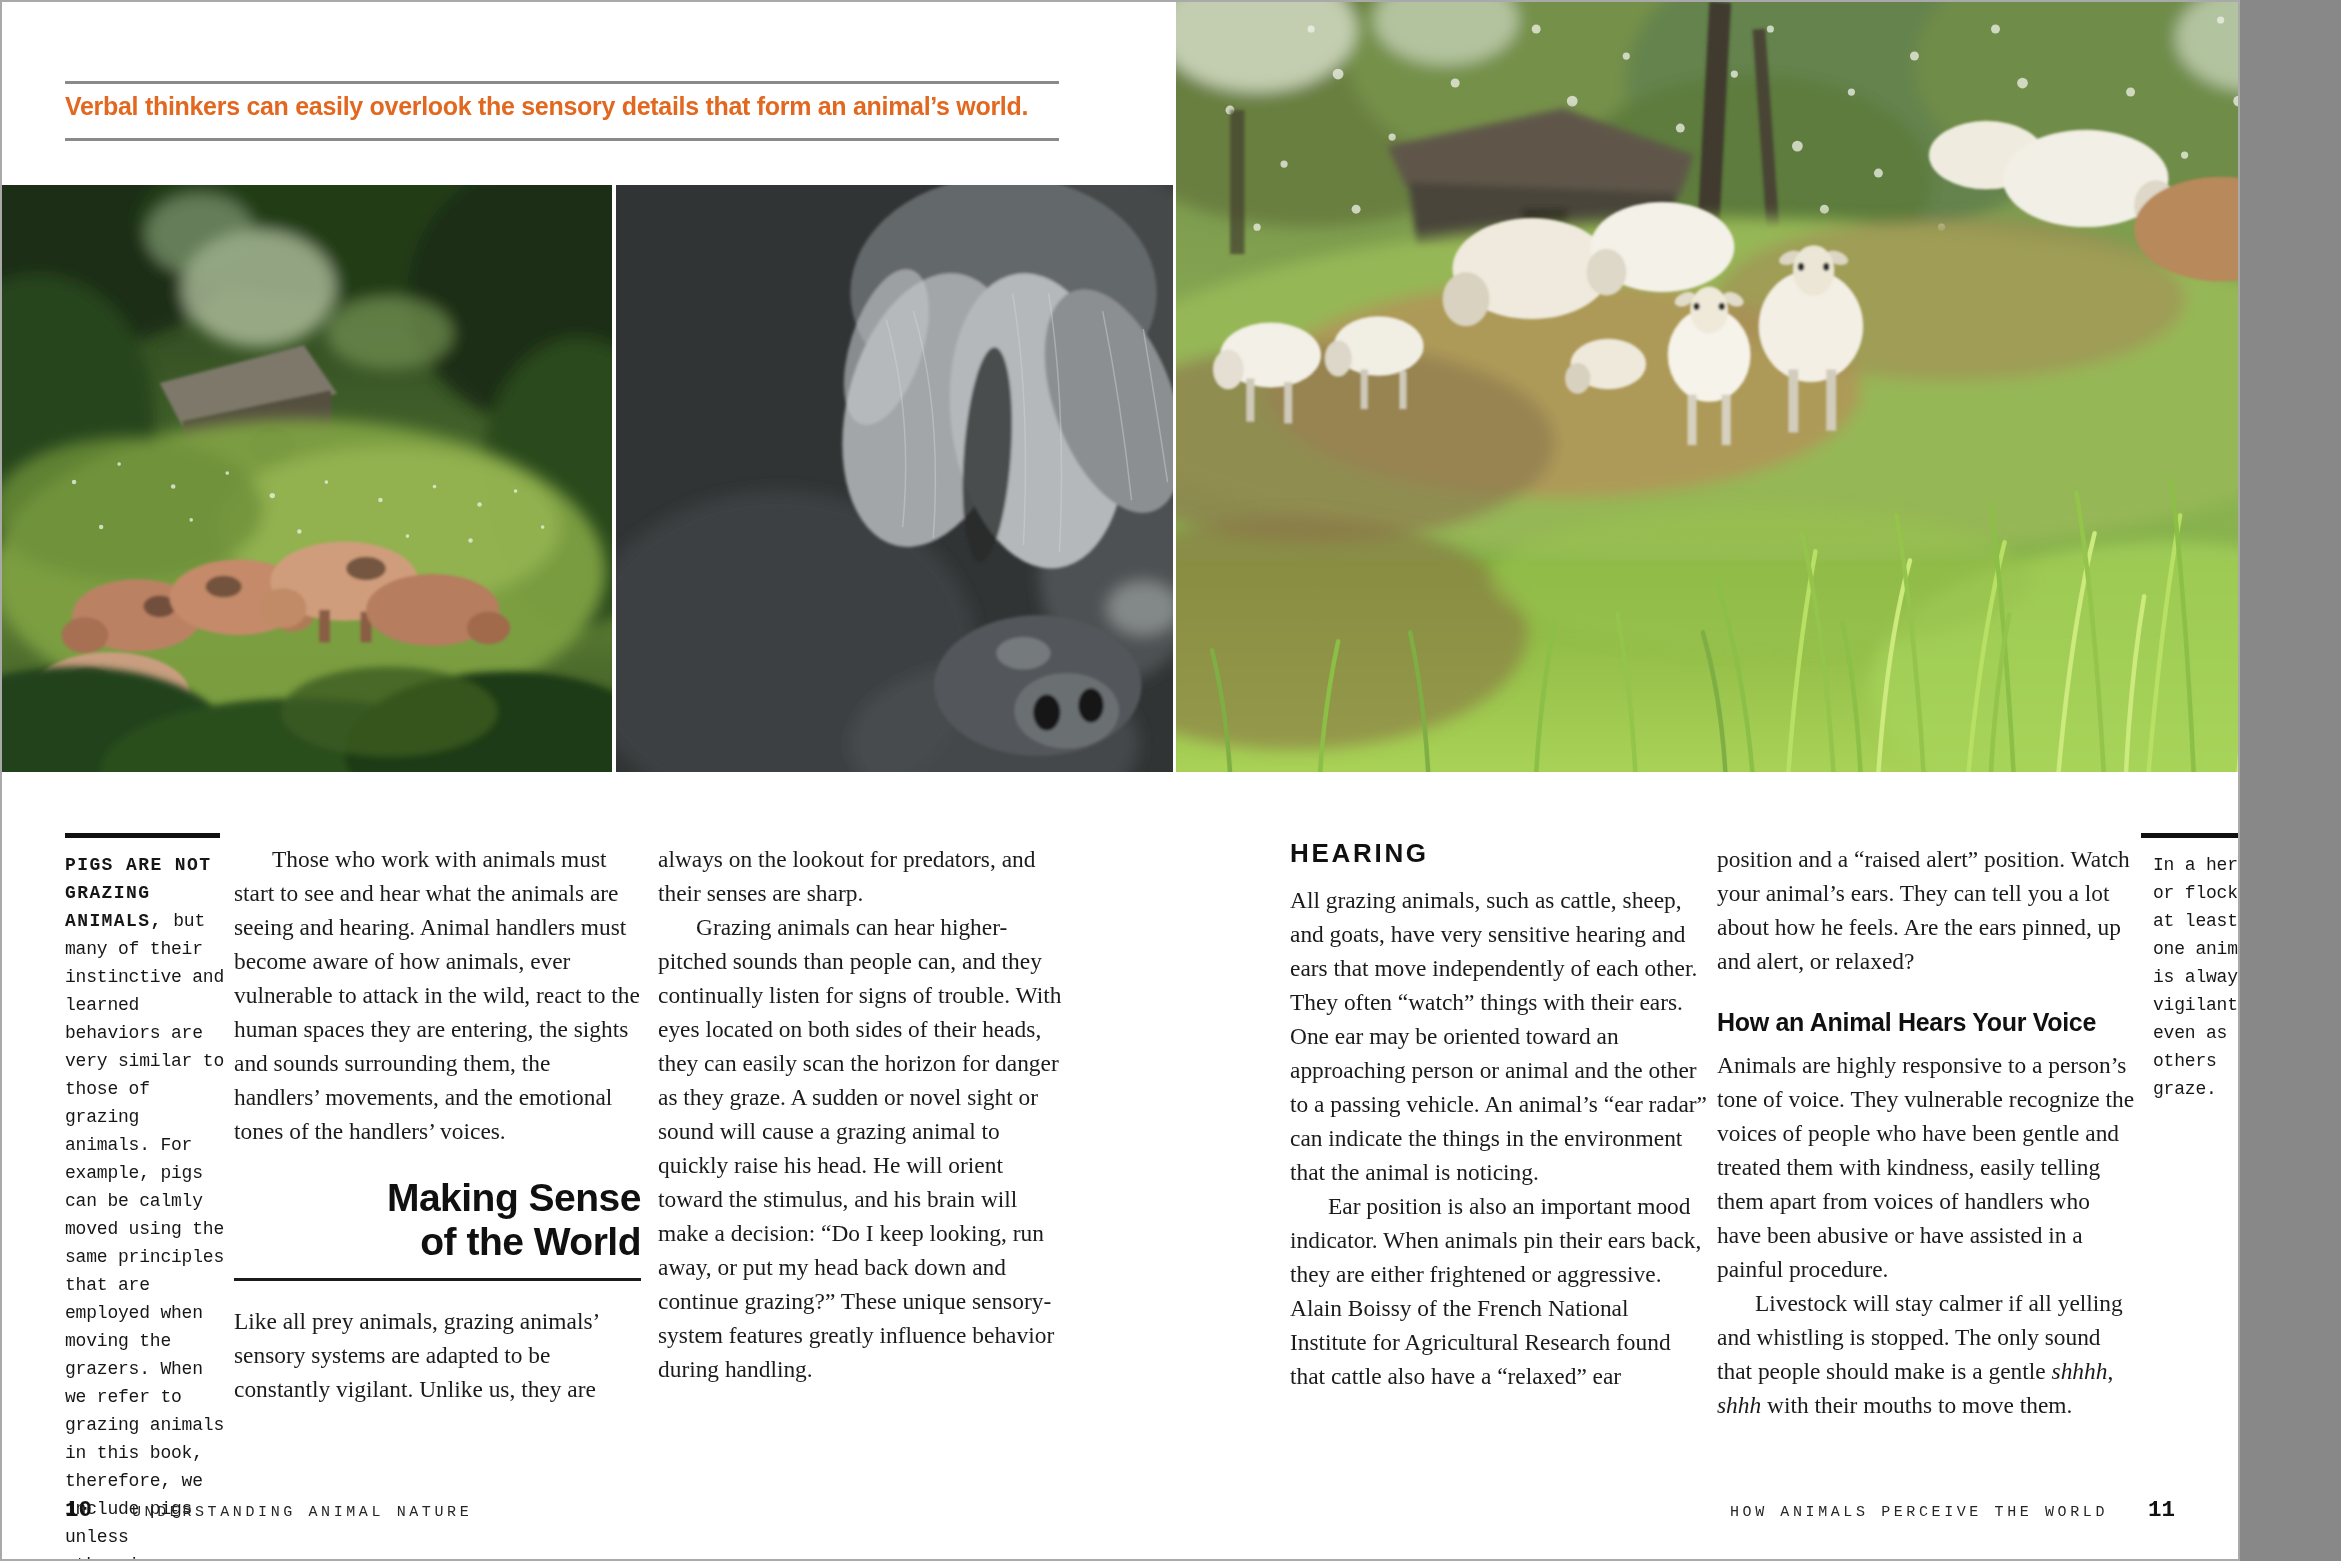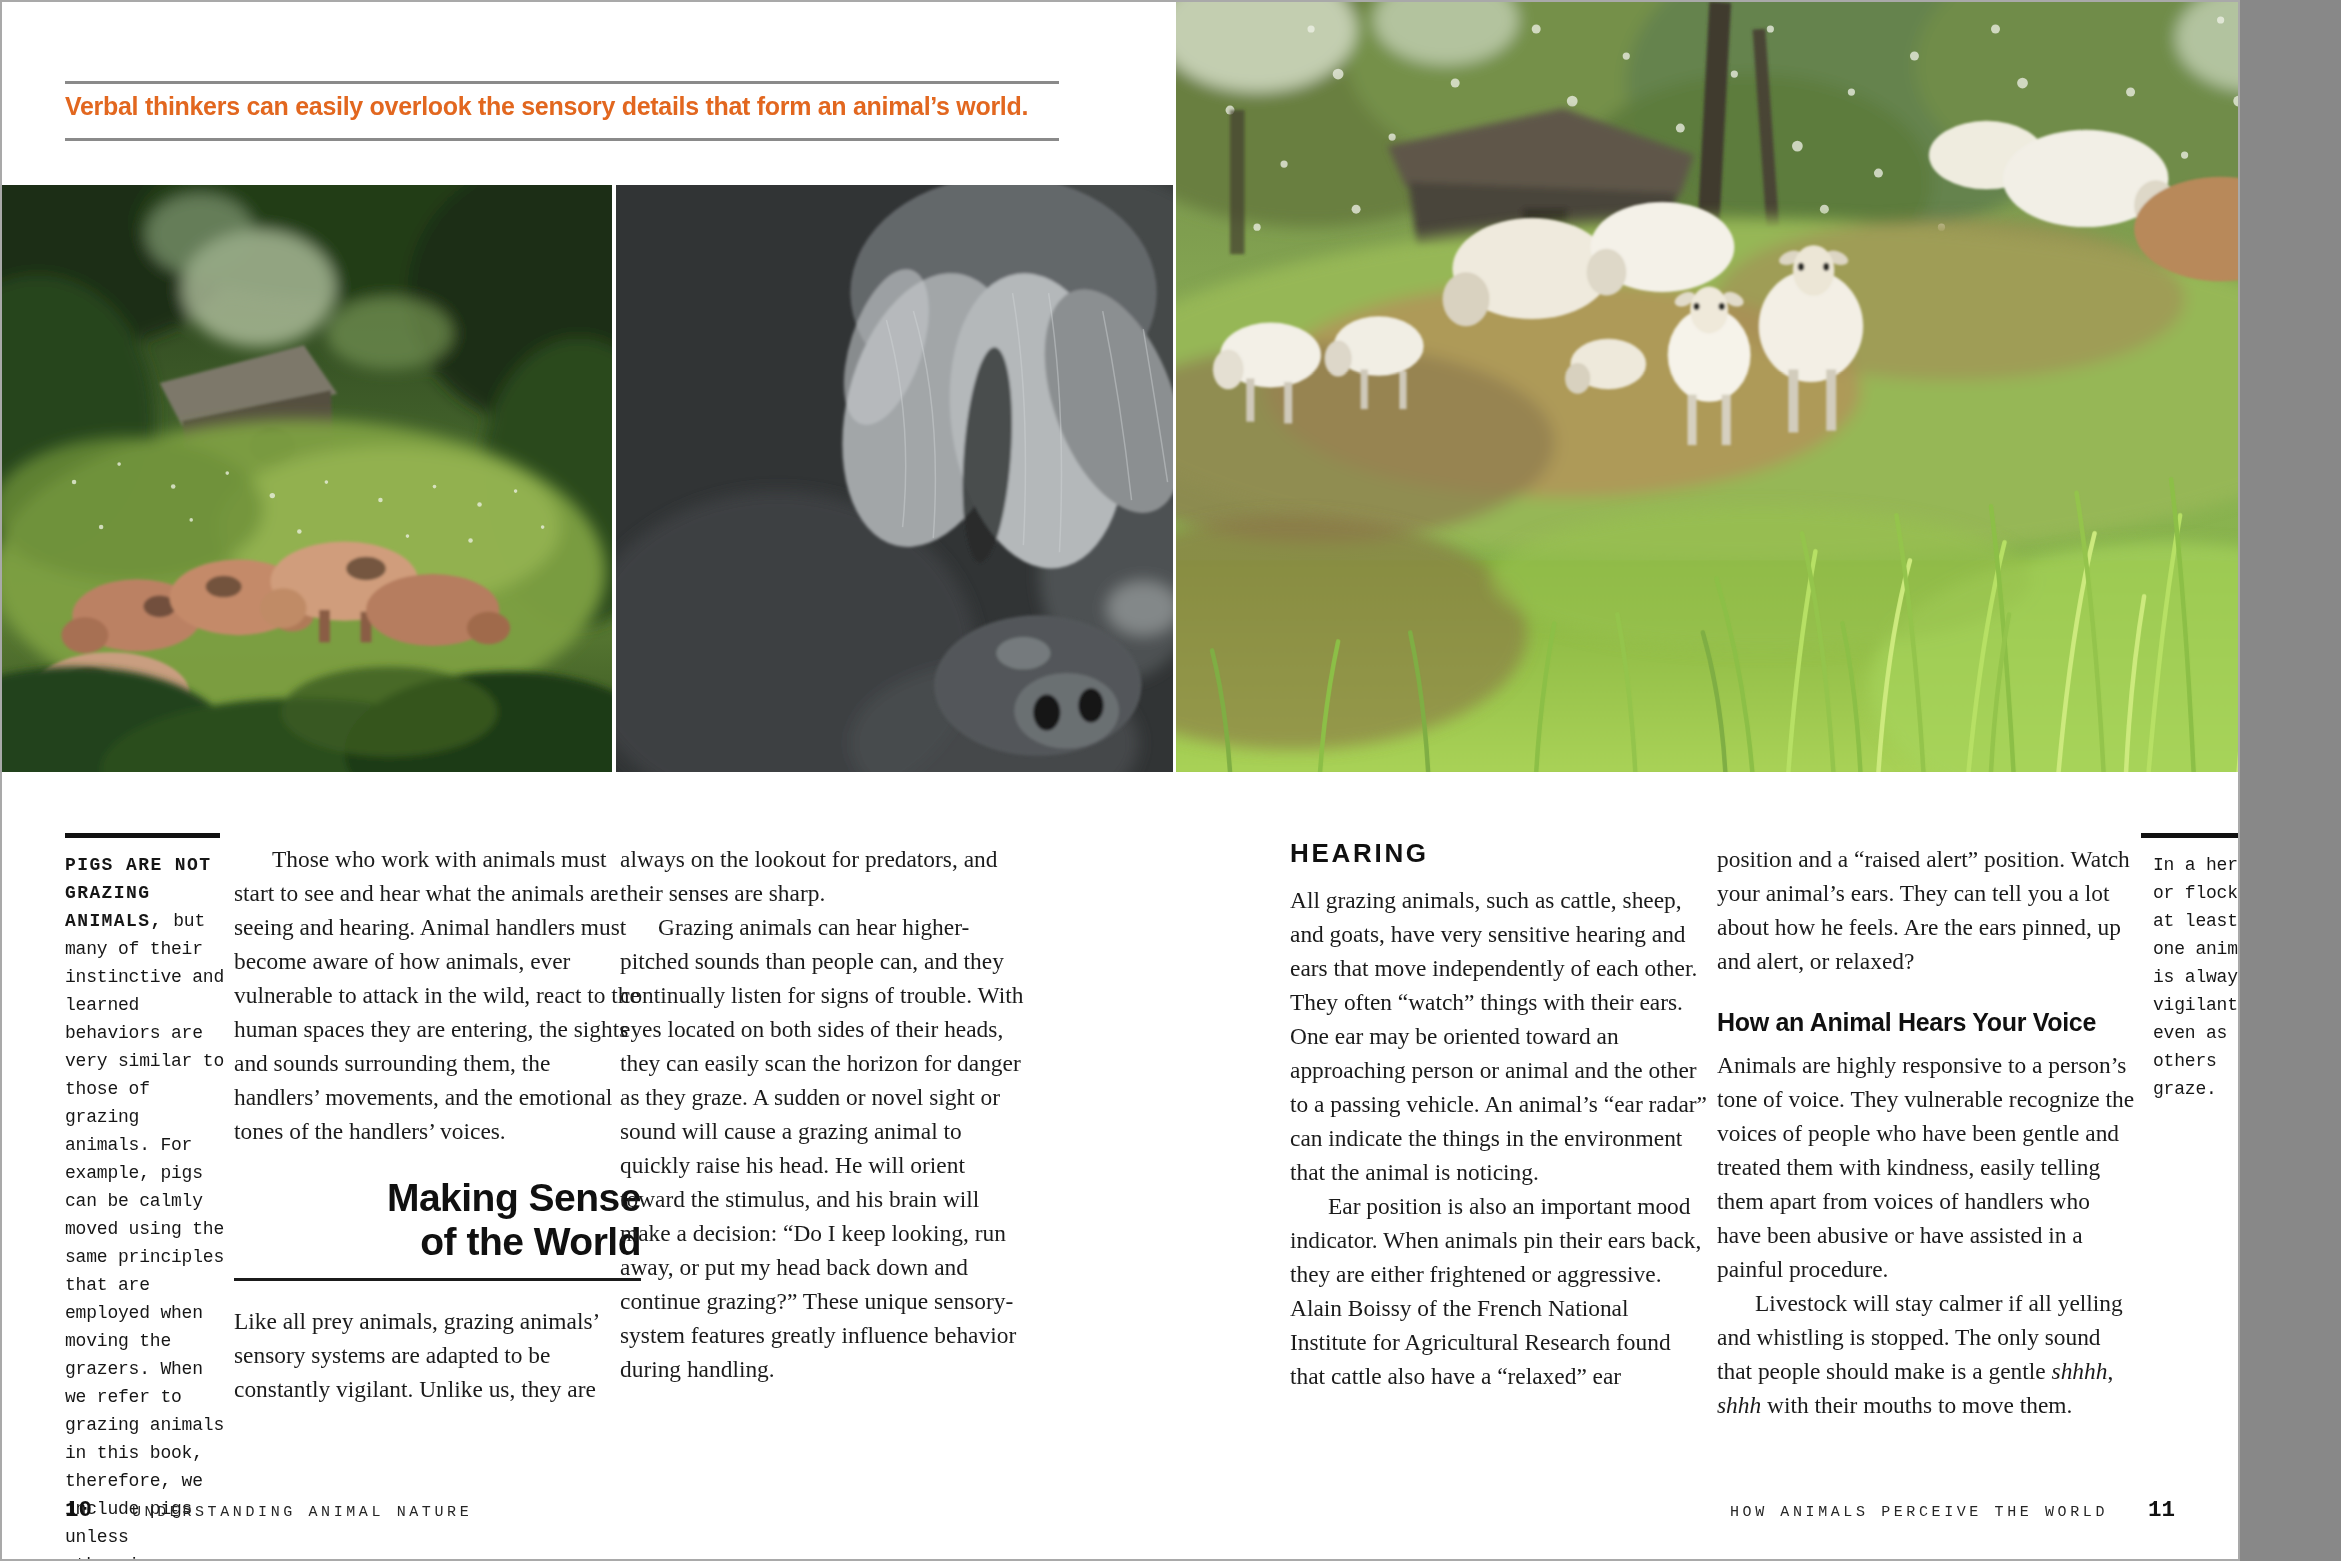--- a/index.html
+++ b/index.html
@@ -37,21 +37,21 @@
   .sidebar .bar{display:block;height:5.4px;background:#111;margin-bottom:12.6px;}
   .sidebar b{font-weight:bold;letter-spacing:1.4px;}
   #sidebar-left{left:63px;top:831px;width:160px;}
   #sidebar-left .bar{width:155px;}
   #sidebar-right{left:2139px;top:831px;width:142px;}
   #sidebar-right .bar{width:137px;}
   .col{position:absolute;font-size:23.4px;line-height:34px;}
   .col p{margin:0;}
   .col p.indent{text-indent:38px;}
   #col1{left:232px;top:840px;width:407px;}
-  #col2{left:618px;top:840px;width:413px;}
+  #col2{left:656px;top:840px;width:413px;}
   #col3{left:1288px;top:834px;width:420px;}
   #col4{left:1715px;top:840px;width:418px;}
   #making-heading{
     font-family:"Liberation Sans", sans-serif;font-weight:bold;
     font-size:39px;line-height:44px;letter-spacing:-0.5px;color:#101010;
     margin-top:28px;
     text-align:right;
   }
   #making-heading span{display:block;}
   #making-rule{height:2.3px;background:#1b1b1b;margin-top:14.4px;margin-bottom:23.4px;}

